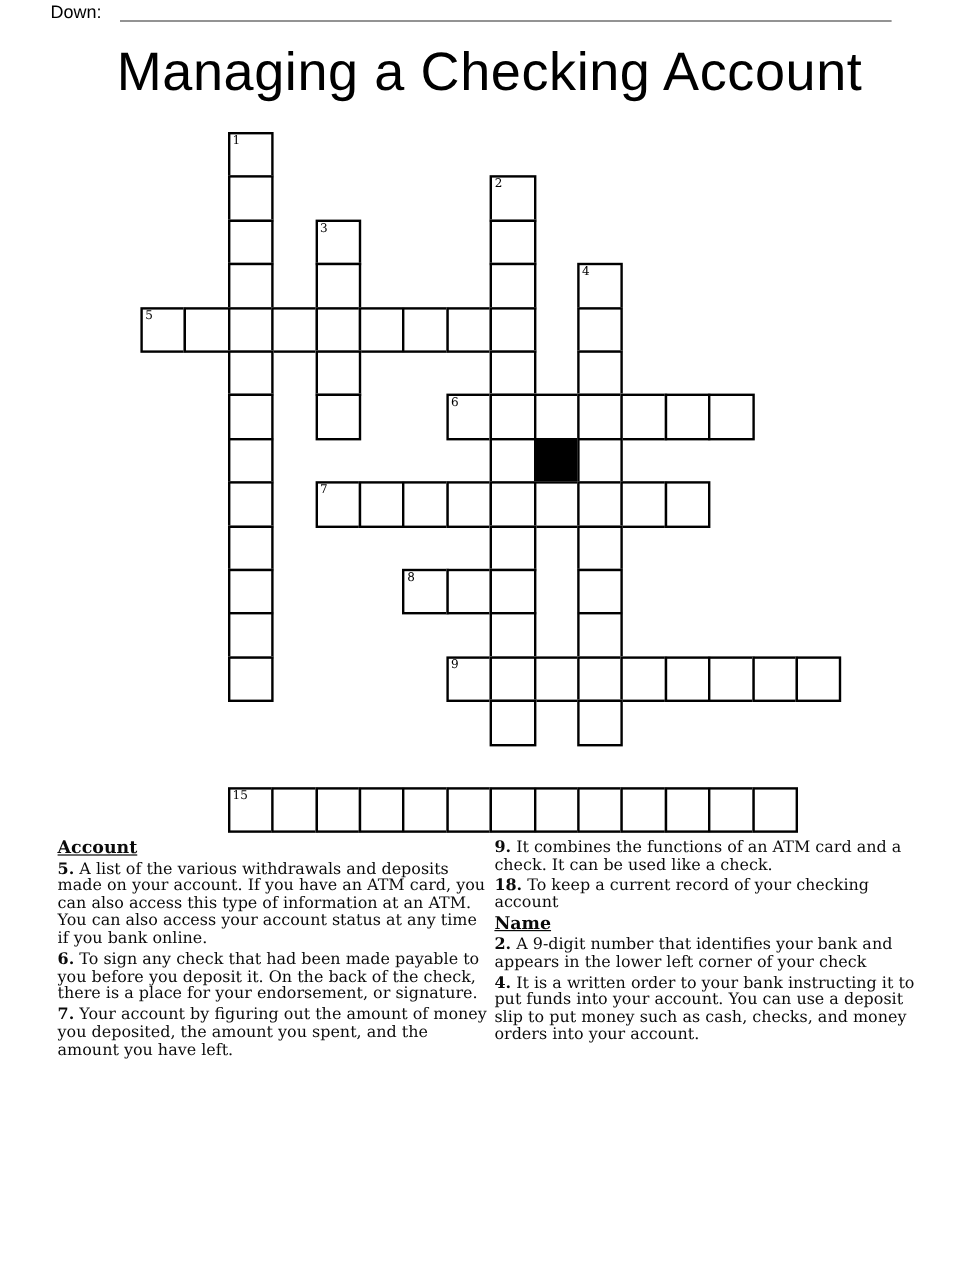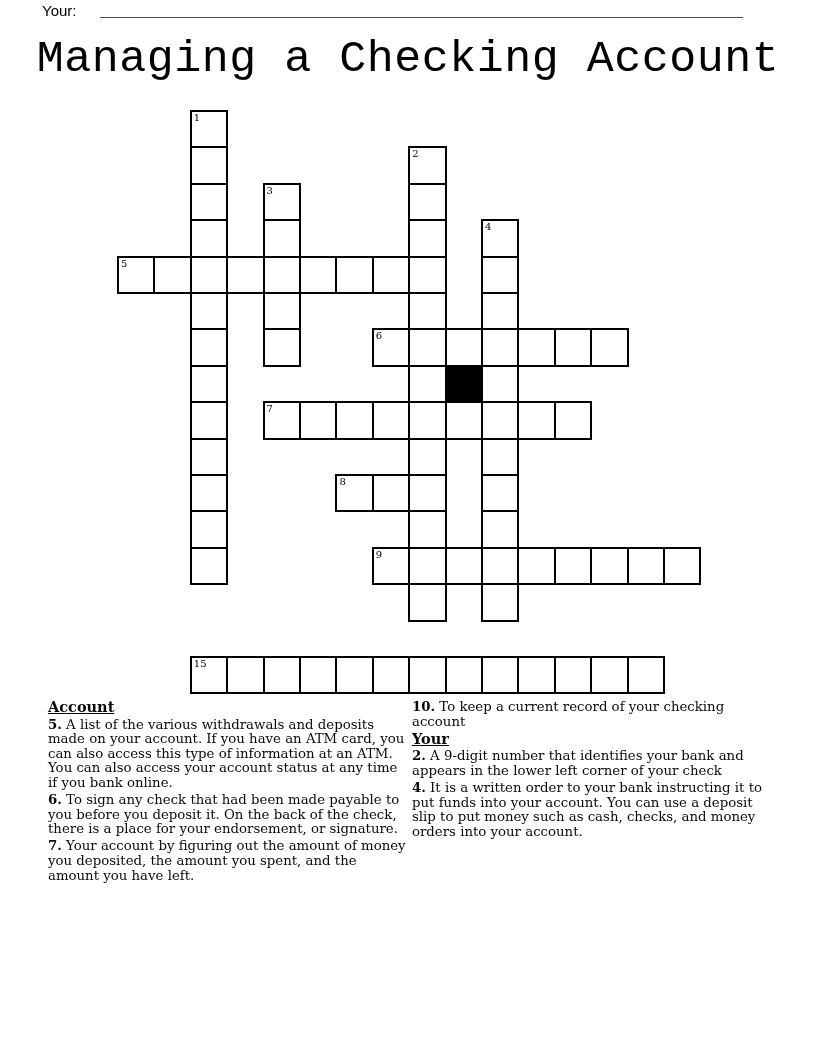--- a/index.html
+++ b/index.html
@@ -8,21 +8,21 @@
     font-family:"DejaVu Serif", serif; color:#000; overflow:hidden;
   }
 
   
   .name-row { position:absolute; left:42px; top:2px; font-family:"Liberation Sans", sans-serif; font-size:15px; }
   .name-line { position:absolute; left:100px; top:0px; width:643px; height:17px; border-bottom:1.6px solid #4d4d4d; }
 
   
   .title {
     position:absolute; left:0; top:34px; width:816px; text-align:center;
-    font-family:Liberation Mono, monospace; font-weight:400; font-size:45px; margin:0;
+    font-family:Liberation Sans, sans-serif; font-weight:400; font-size:45px; margin:0;
     letter-spacing:0.5px;
   }
 
   
   .grid { position:absolute; left:0; top:0; width:816px; height:700px; }
   .cell {
     position:absolute; width:38.4px; height:38.4px; box-sizing:border-box;
     border:2px solid #000; background:#fff;
   }
   .cell.black { background:#000; }
@@ -40,21 +40,21 @@
   .clues-col.right { left:412px; width:358px; }
   .clue-header { font-weight:bold; text-decoration:underline; font-size:14.5px; margin:0 0 3px 0; }
   .clue { margin:0 0 2.5px 0; }
   .clue-num { font-weight:bold; }
 </style>
 </head>
 <body>
 
 <div class="page">
 
-  <span class="name-row">Your:</span>
+  <span class="name-row">Down:</span>
   <div class="name-line"></div>
 
   <h1 class="title">Managing a Checking Account</h1>
 
   <div class="grid">
       <div class="cell" style="left: 189.8px; top: 110px;">
         <span class="num">1</span>
       </div>
       <div class="cell" style="left: 189.8px; top: 146.4px;"></div>
       <div class="cell" style="left: 408.2px; top: 146.4px;">
@@ -158,19 +158,20 @@
       <div class="cell" style="left: 626.6px; top: 656px;"></div>
     </div>
 
   <div class="clues-col left">
       <div class="clue-header">Account</div>
       <div class="clue"><b class="clue-num">5.</b> A list of the various withdrawals and deposits made on your account. If you have an ATM card, you can also access this type of information at an ATM. You can also access your account status at any time if you bank online.</div>
       <div class="clue"><b class="clue-num">6.</b> To sign any check that had been made payable to you before you deposit it. On the back of the check, there is a place for your endorsement, or signature.</div>
       <div class="clue"><b class="clue-num">7.</b> Your account by figuring out the amount of money you deposited, the amount you spent, and the amount you have left.</div>
     </div>
   <div class="clues-col right">
-      <div class="clue"><b class="clue-num">10.</b> To keep a current record of your checking account</div>
-      <div class="clue-header">Your</div>
+      <div class="clue"><b class="clue-num">9.</b> It combines the functions of an ATM card and a check. It can be used like a check.</div>
+      <div class="clue"><b class="clue-num">18.</b> To keep a current record of your checking account</div>
+      <div class="clue-header">Name</div>
       <div class="clue"><b class="clue-num">2.</b> A 9-digit number that identifies your bank and appears in the lower left corner of your check</div>
       <div class="clue"><b class="clue-num">4.</b> It is a written order to your bank instructing it to put funds into your account. You can use a deposit slip to put money such as cash, checks, and money orders into your account.</div>
     </div>
 
 </div>
 
 </body></html>

